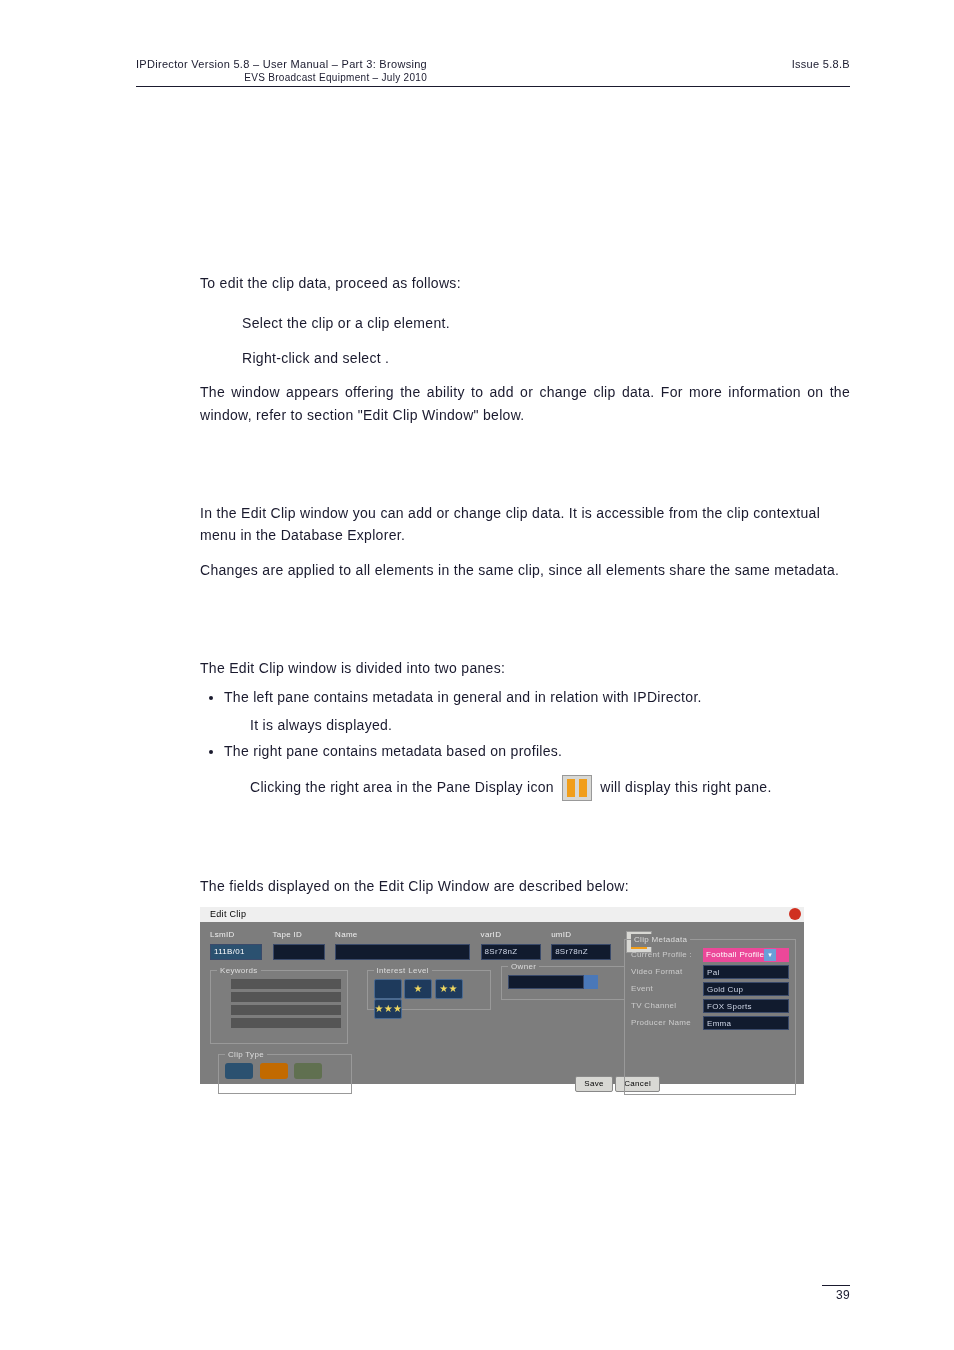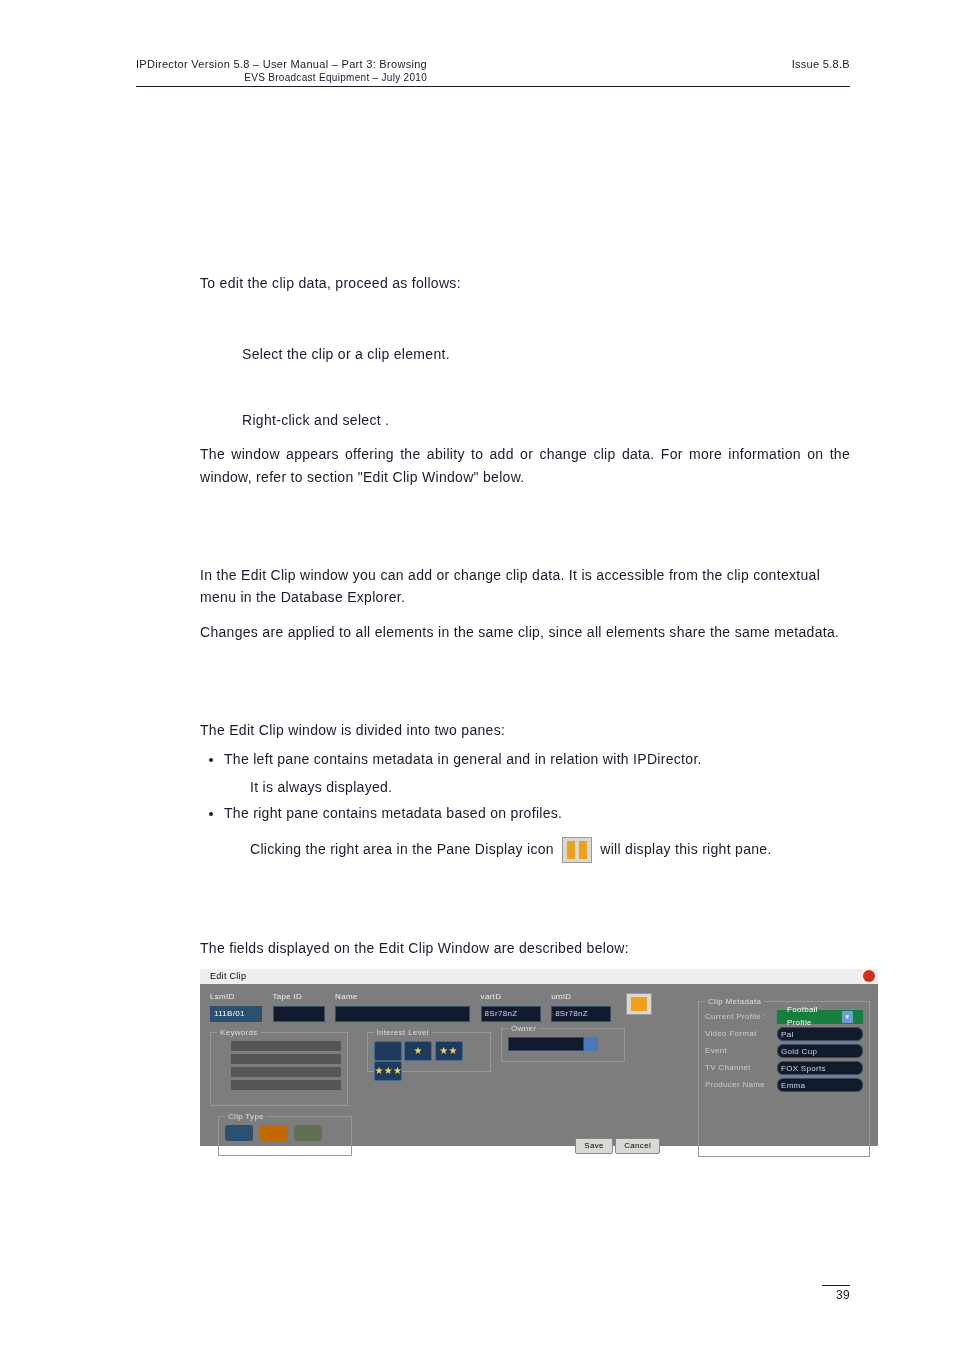--- a/index.html
+++ b/index.html
@@ -31,21 +31,21 @@
   
   .body {
     position: absolute;
     top: 272px;
     left: 200px;
     right: 104px;
     line-height: 1.6;
     font-size: 14px;
   }
   .body p { margin: 0 0  6px 0; }
-  .indent1 { margin-left: 42px; display:block;margin-top:31px; }
+  .indent1 { margin-left: 42px; display:block; }
   ul { margin: 4px 0 4px 24px; padding: 0; }
   ul li { margin-bottom: 4px; }
   .subind { margin-left: 42px; display:block; }
   .just { text-align: justify; }
   .gap-big { height: 70px; }
   .gap-small { height: 12px; }
   .pane-icon {
     display: inline-block;
     width: 28px; height: 24px;
     vertical-align: middle;
@@ -60,21 +60,21 @@
     top: 3px; bottom: 3px;
     width: 8px;
     background: #f19e1a;
   }
   .pane-icon::before { left: 4px; }
   .pane-icon::after { right: 4px; }
 
   
   .editclip {
     position: relative;
-    width: 678px;
+    width: 604px;
     height: 177px;
     background: #7d7d7d;
     margin-top: 10px;
     font-size: 8px;
     color: #fff;
     font-family: Arial, sans-serif;
   }
   .ec-title {
     position: absolute;
     top: 0; left: 0; right: 0;
@@ -166,23 +166,23 @@
   .tag.c{background:#607050;}
   .savecnl {
     position:absolute; right:0; bottom:2px;margin-left:24px;
   }
   .orbits { position:absolute; top:2px; right:4px; }
   .orbits .pane-icon { width:24px; height:20px; }
   .mdlbl { color:#ccc; font-size:8px; }
   .md-row { display:flex; margin-bottom:3px; align-items:center;}
   .md-row .mdlbl { width:72px; }
   .md-val { flex:1; }
-  .md-val .txt { height:10px;border-radius:6px; }
+  .md-val .txt { height:10px; }
   .profile-sel {
-    background:#15803d; color:#fff; height:12px; padding:1px 10px; font-size:8px;
+    background:#ec4899; color:#fff; height:12px; padding:1px 3px; font-size:8px;
     display:flex; justify-content:flex-start; align-items:center;
   }
   .dd { width:12px; height:12px; background:#6a9fd8; color:#fff; font-size:7px; text-align:center; line-height:12px;}
   .ec-right .grp { width:158px; border-color:#999; }
   
   .page-no {
     position:absolute; right:104px; bottom:48px;
     font-size:12px; color:#1a1a2e;
     border-top:1px solid #1a1a2e;
     padding-top:2px;

